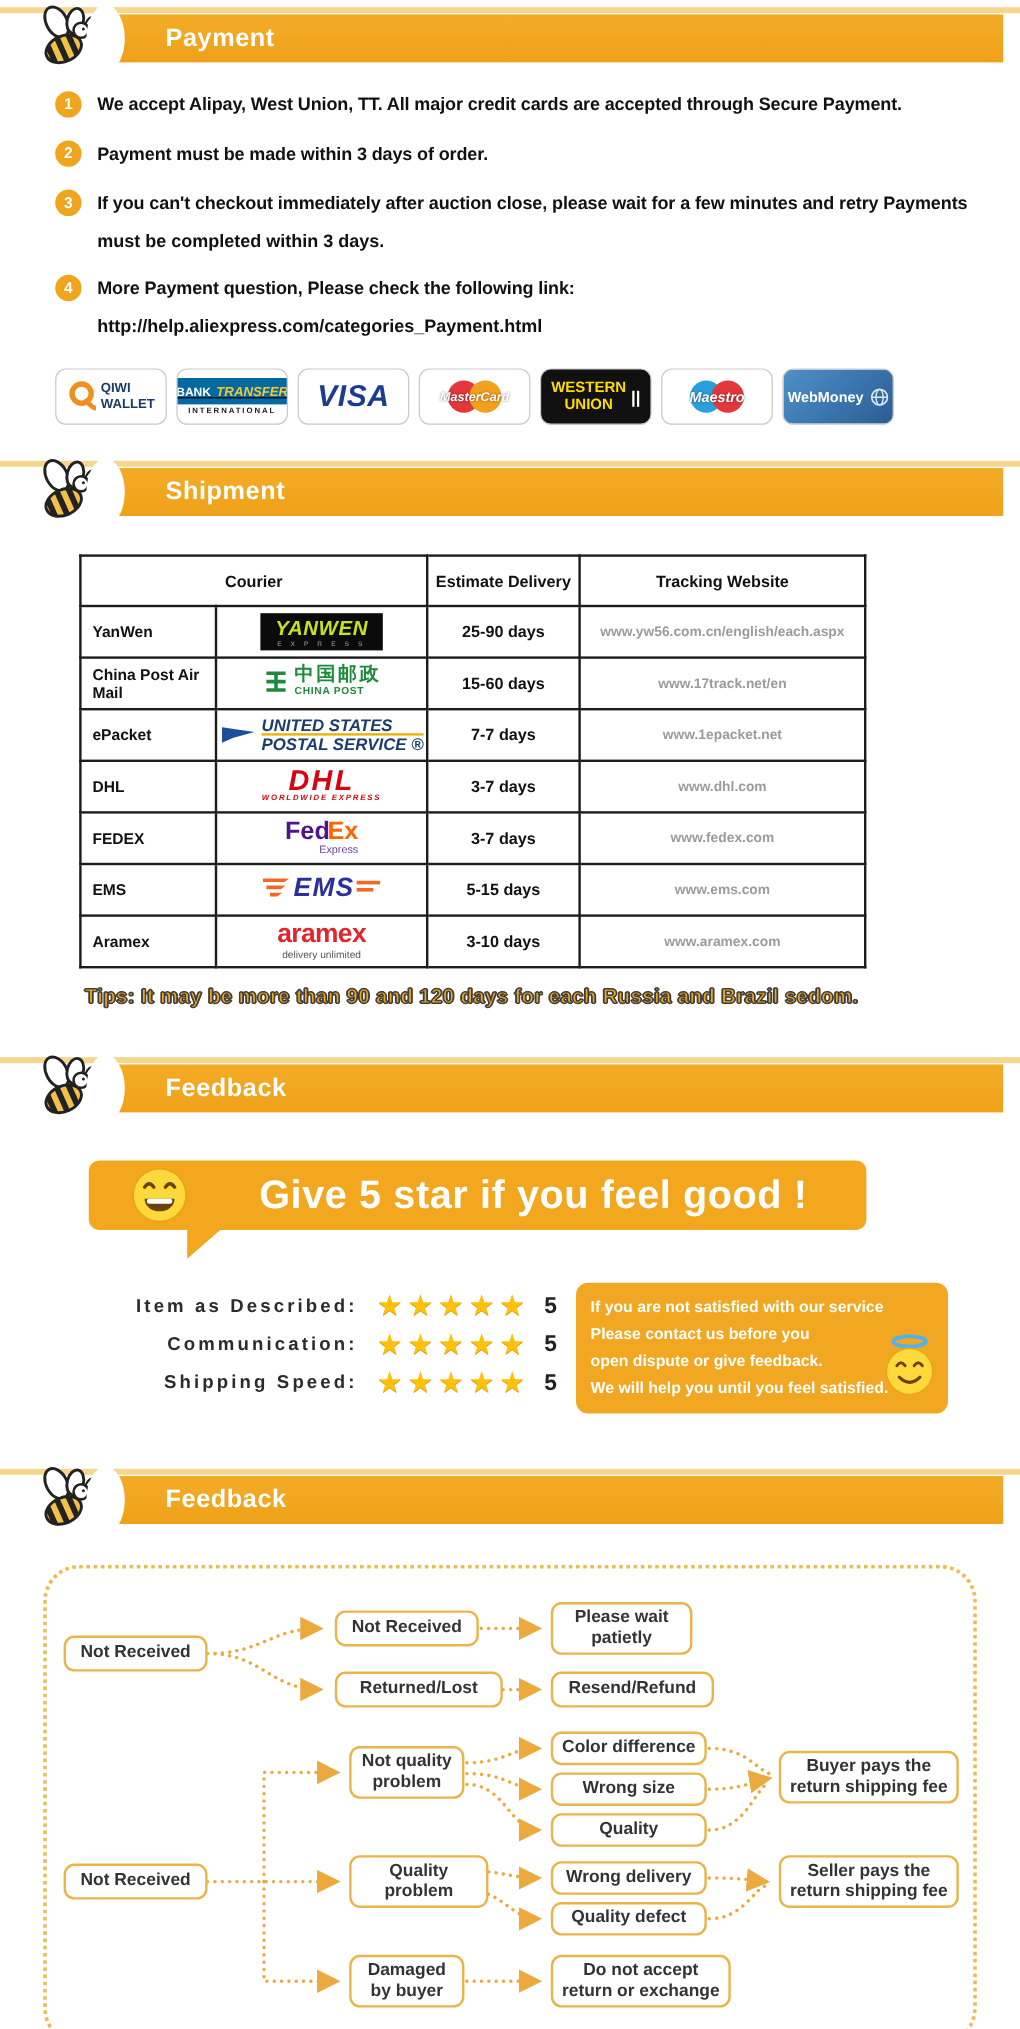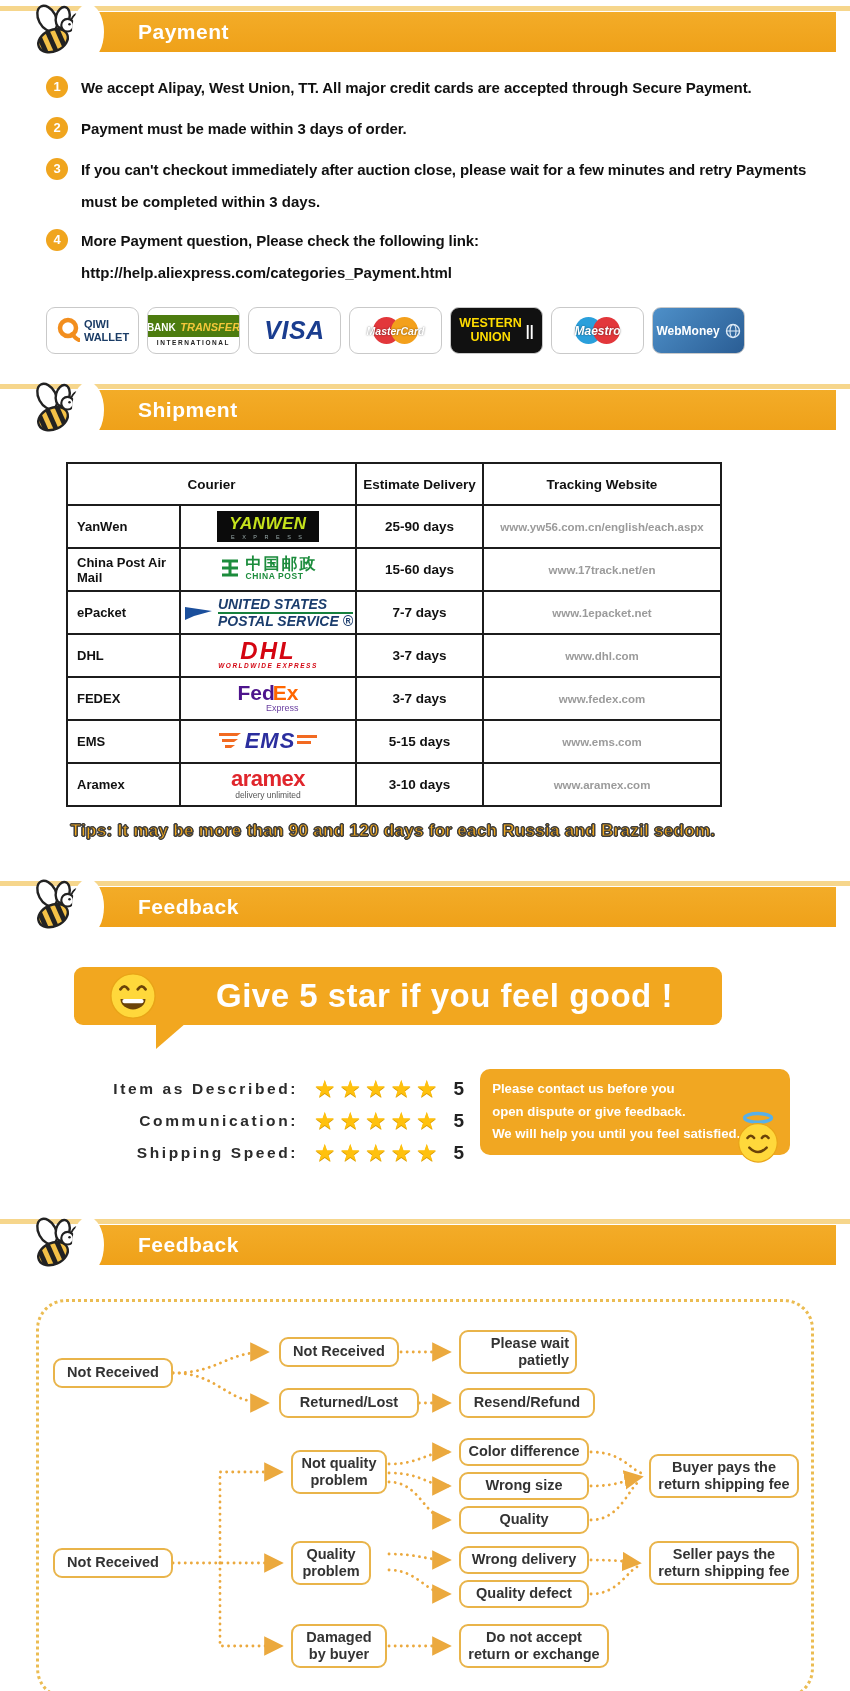--- a/index.html
+++ b/index.html
@@ -25,21 +25,21 @@
   .pay-text { font-size:15px; font-weight:700; color:#111; padding-top:3px; letter-spacing:-.1px; }
   .pay-cont { margin:0 0 19px 35px; font-size:15px; font-weight:700; color:#111; }
 
   
   .pm-row { display:flex; gap:8px; margin:26px 0 0 46px; }
   .pm-card { width:93px; height:47px; border:1px solid #c9c9c9; border-radius:9px; background:#fff;
              display:flex; align-items:center; justify-content:center; overflow:hidden; }
   .qiwi { gap:4px; }
   .qiwi-txt { color:#1b3c66; font-weight:800; font-size:11px; line-height:1.15; }
   .bank { flex-direction:column; }
-  .bank-box { background:#4d7c0f; padding:2px 5px; white-space:nowrap; }
+  .bank-box { background:#0369a1; padding:2px 5px; white-space:nowrap;text-decoration:underline; }
   .bank-w1 { color:#fff; font-weight:800; font-size:10px; }
   .bank-w2 { color:#f4c73b; font-weight:800; font-style:italic; font-size:11px; }
   .bank-sub { font-size:6.5px; letter-spacing:1.6px; color:#222; font-weight:700; margin-top:2px; }
   .visa-txt { color:#1a3d8f; font-weight:900; font-style:italic; font-size:25px; letter-spacing:.5px; }
   .mc, .mstro { position:relative; }
   .circ { width:27px; height:27px; border-radius:50%; }
   .mc .c1 { background:#e2373b; margin-right:-9px; }
   .mc .c2 { background:#f3a01c; }
   .mstro .c1 { background:#2a9fdb; margin-right:-9px; }
   .mstro .c2 { background:#e2373b; }
@@ -104,21 +104,21 @@
   .fb-notice { position:relative; margin-left:16px; width:310px; background:#F1A722; border-radius:10px;
                padding:9px 12px; color:#fff; font-size:13.2px; font-weight:700; line-height:1.72; }
   .fb-notice .angel { position:absolute; right:7px; top:42px; width:50px; height:56px; }
 
   
   .fc-wrap { margin:30px 36px 0; height:400px; border:3px dotted #EBBC52; border-radius:30px; position:relative; }
   .fc-lines { position:absolute; left:0; top:0; width:770px; height:392px; }
   .fc-box { position:absolute; border:2.5px solid #E9B44A; border-radius:9px; background:#fff; color:#333;
             font-size:14.5px; font-weight:600; display:flex; align-items:center; justify-content:center;
             text-align:center; line-height:1.18; padding:2px 6px; }
-  .fc-left { justify-content:flex-start; text-align:right; padding-left:6px; }
+  .fc-left { justify-content:flex-start; text-align:center; padding-left:6px; }
 </style>
 </head>
 <body>
 
 <svg width="0" height="0" style="position:absolute" aria-hidden="true">
   <defs>
     <clipPath id="beebody">
         <ellipse cx="30" cy="40" rx="16" ry="11" transform="rotate(-24 30 40)"></ellipse>
       </clipPath>
     <g id="bee">
@@ -264,21 +264,21 @@
     </tr>
     <tr>
       <td class="td-name">ePacket</td>
       <td class="td-logo">
         <span class="lg-usps">
           <svg width="30" height="22" viewBox="0 0 30 22">
             <polygon points="2,18 2,5 29,9 11,14" fill="#1b4f9c"></polygon>
           </svg>
           <span class="usps-txt">
             <div>UNITED STATES</div>
-            <div style="border-top:2px solid #15803d">POSTAL SERVICE ®</div>
+            <div style="border-top:2px solid #eab308">POSTAL SERVICE ®</div>
           </span>
         </span>
       </td>
       <td class="td-days">7-7 days</td>
       <td class="td-site">www.1epacket.net</td>
     </tr>
     <tr>
       <td class="td-name">DHL</td>
       <td class="td-logo">
         <span class="lg-dhl">
@@ -364,20 +364,21 @@
         <div class="rate-stars">★★★★★</div>
         <div class="rate-value">5</div>
       </div>
       <div class="rate-row">
         <div class="rate-label">Shipping Speed:</div>
         <div class="rate-stars">★★★★★</div>
         <div class="rate-value">5</div>
       </div>
     </div>
     <div class="fb-notice">
+      <div>If you are not satisfied with our service</div>
       <div>Please contact us before you</div>
       <div>open dispute or give feedback.</div>
       <div>We will help you until you feel satisfied.</div>
       <svg class="angel" viewBox="0 0 52 58">
         <ellipse cx="26" cy="7" rx="14" ry="4.5" fill="none" stroke="#58B0E8" stroke-width="3.5"></ellipse>
         <circle cx="26" cy="33" r="20" fill="#FFD83B" stroke="#E9A417" stroke-width="1.2"></circle>
         <path d="M15,28 q3.5,-5 7,0" fill="none" stroke="#6b4308" stroke-width="2.6" stroke-linecap="round"></path>
         <path d="M30,28 q3.5,-5 7,0" fill="none" stroke="#6b4308" stroke-width="2.6" stroke-linecap="round"></path>
         <path d="M17,38 q9,9 18,0" fill="none" stroke="#6b4308" stroke-width="2.6" stroke-linecap="round"></path>
       </svg>
@@ -419,21 +420,21 @@
     <div class="fc-box" style="left:240px;top:35px;width:120px;height:30px">Not Received</div>
     <div class="fc-box fc-left" style="left:420px;top:28px;width:118px;height:44px">Please wait patietly</div>
     <div class="fc-box" style="left:240px;top:86px;width:140px;height:30px">Returned/Lost</div>
     <div class="fc-box" style="left:420px;top:86px;width:136px;height:30px">Resend/Refund</div>
     <div class="fc-box" style="left:420px;top:136px;width:130px;height:28px">Color difference</div>
     <div class="fc-box" style="left:252px;top:148px;width:96px;height:44px">Not quality problem</div>
     <div class="fc-box" style="left:420px;top:170px;width:130px;height:28px">Wrong size</div>
     <div class="fc-box" style="left:610px;top:152px;width:150px;height:44px">Buyer pays the return shipping fee</div>
     <div class="fc-box" style="left:420px;top:204px;width:130px;height:28px">Quality</div>
     <div class="fc-box" style="left:14px;top:246px;width:120px;height:30px">Not Received</div>
-    <div class="fc-box" style="left:252px;top:239px;width:80px;height:44px">Quality problem</div>
+    <div class="fc-box" style="left:252px;top:239px;width:116px;height:44px">Quality problem</div>
     <div class="fc-box" style="left:420px;top:244px;width:130px;height:28px">Wrong delivery</div>
     <div class="fc-box" style="left:420px;top:278px;width:130px;height:28px">Quality defect</div>
     <div class="fc-box" style="left:610px;top:239px;width:150px;height:44px">Seller pays the return shipping fee</div>
     <div class="fc-box" style="left:252px;top:322px;width:96px;height:44px">Damaged by buyer</div>
     <div class="fc-box" style="left:420px;top:322px;width:150px;height:44px">Do not accept return or exchange</div>
   </div>
 
 </div>
 
 </body></html>

